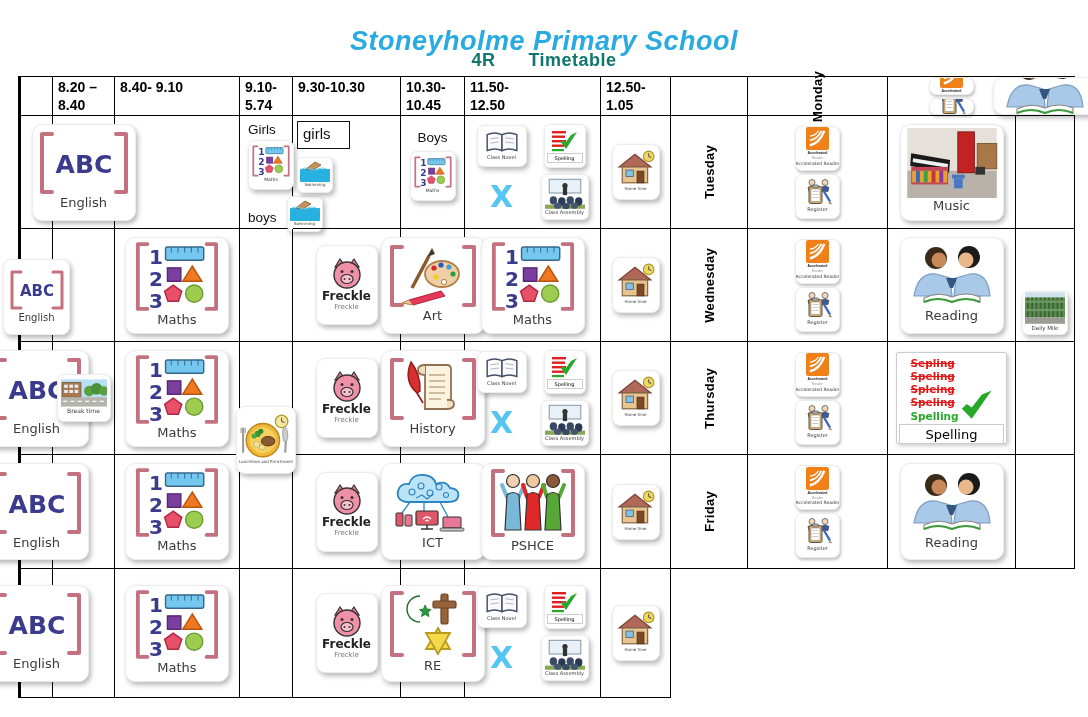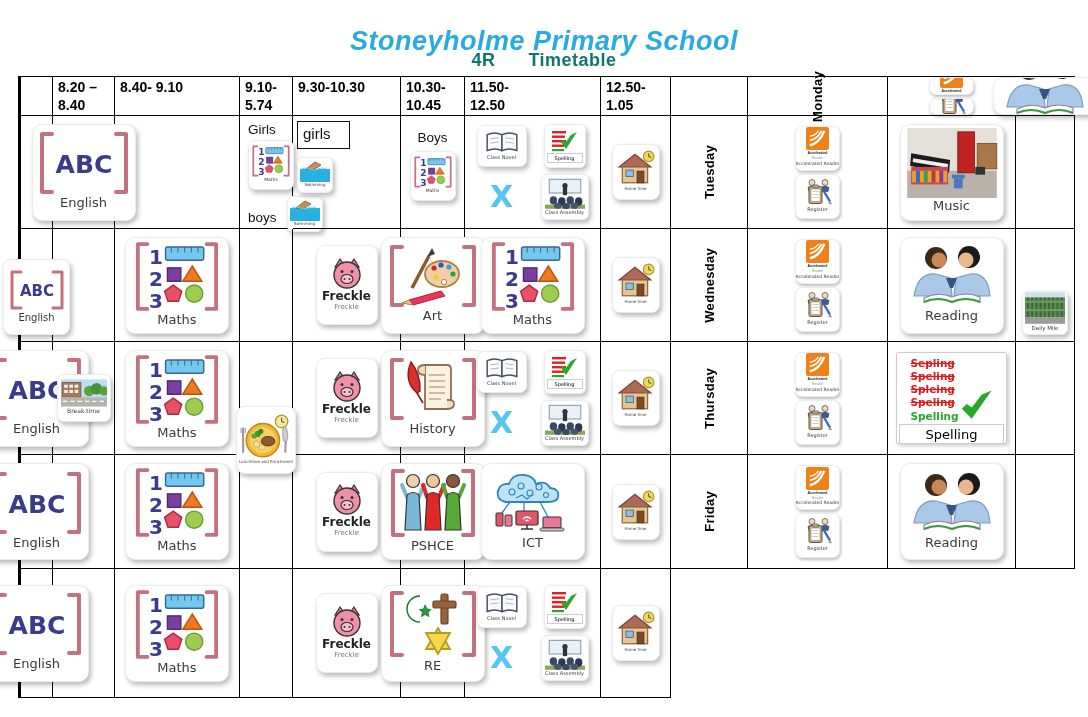--- a/index.html
+++ b/index.html
@@ -778,41 +778,20 @@
             <ellipse cx="19" cy="22" rx="6" ry="4.5" fill="#f8c0d0" stroke="#333" stroke-width="1.2"></ellipse>
             <circle cx="16.5" cy="22" r="1" fill="#333"></circle>
             <circle cx="21.5" cy="22" r="1" fill="#333"></circle>
           </svg>
           <span class="frw">Freckle</span>
           <div class="lbl t7">Freckle</div>
         </div>
       </div>
       <div class="cell cc">
         <div class="card lg">
-          <svg width="86" height="70" viewBox="0 0 86 70">
-            <path d="M13,3 H3 V67 H13" class="bk" style="stroke-width:4px"></path>
-            <path d="M73,3 H83 V67 H73" class="bk" style="stroke-width:4px"></path>
-            <line x1="17" y1="29" x2="12" y2="17" stroke="#7ab8d8" stroke-width="4" stroke-linecap="round"></line>
-            <line x1="29" y1="29" x2="34" y2="17" stroke="#7ab8d8" stroke-width="4" stroke-linecap="round"></line>
-            <line x1="37" y1="29" x2="33" y2="17" stroke="#e02828" stroke-width="4" stroke-linecap="round"></line>
-            <line x1="49" y1="29" x2="54" y2="17" stroke="#e02828" stroke-width="4" stroke-linecap="round"></line>
-            <line x1="57" y1="29" x2="53" y2="17" stroke="#58a838" stroke-width="4" stroke-linecap="round"></line>
-            <line x1="69" y1="29" x2="74" y2="17" stroke="#58a838" stroke-width="4" stroke-linecap="round"></line>
-            <circle cx="23" cy="13" r="6.5" fill="#f0d0b0" stroke="#333" stroke-width="1.2"></circle>
-            <path d="M15,62 L17,27 Q23,22 29,27 L31,62 Z" fill="#7ab8d8" stroke="#333" stroke-width="1.2"></path>
-            <circle cx="43" cy="13" r="6.5" fill="#f0c8a0" stroke="#333" stroke-width="1.2"></circle>
-            <path d="M35,62 L37,27 Q43,22 49,27 L51,62 Z" fill="#e02828" stroke="#333" stroke-width="1.2"></path>
-            <circle cx="63" cy="13" r="6.5" fill="#8a5a38" stroke="#333" stroke-width="1.2"></circle>
-            <path d="M55,62 L57,27 Q63,22 69,27 L71,62 Z" fill="#58a838" stroke="#333" stroke-width="1.2"></path>
-          </svg>
-          <div class="lbl ">PSHCE</div>
-        </div>
-      </div>
-      <div class="cell cc">
-        <div class="card lg">
           <svg width="86" height="64" viewBox="0 0 86 64">
             <path d="M16,31 Q6,29 8,20 Q10,12 19,13 Q22,3 34,4 Q44,5 46,13 Q56,9 60,17 Q70,18 68,26 Q67,31 58,31 Z" fill="#bce4f8" stroke="#2e84c0" stroke-width="1.8"></path>
             <g fill="none" stroke="#2e84c0" stroke-width="1.1">
               <circle cx="22" cy="21" r="3"></circle>
               <circle cx="31" cy="15" r="3"></circle>
               <circle cx="40" cy="22" r="3"></circle>
               <circle cx="49" cy="16" r="3"></circle>
               <circle cx="56" cy="24" r="2.5"></circle>
               <path d="M26,27 l6,-3 l5,4 l6,-5"></path>
             </g>
@@ -825,20 +804,41 @@
             <path d="M33,48 q4,-4 8,0 M35.5,50 q1.5,-1.5 3,0" stroke="#fff" stroke-width="1.2" fill="none"></path>
             <line x1="37" y1="54" x2="37" y2="58" stroke="#333" stroke-width="1.5"></line>
             <line x1="31" y1="58" x2="43" y2="58" stroke="#333" stroke-width="1.5"></line>
             <rect x="53" y="46" width="18" height="11" rx="1" fill="#e87898" stroke="#333"></rect>
             <rect x="50" y="57" width="24" height="3" rx="1.5" fill="#c8c8c8" stroke="#333" stroke-width=".8"></rect>
           </svg>
           <div class="lbl ">ICT</div>
         </div>
       </div>
       <div class="cell cc">
+        <div class="card lg">
+          <svg width="86" height="70" viewBox="0 0 86 70">
+            <path d="M13,3 H3 V67 H13" class="bk" style="stroke-width:4px"></path>
+            <path d="M73,3 H83 V67 H73" class="bk" style="stroke-width:4px"></path>
+            <line x1="17" y1="29" x2="12" y2="17" stroke="#7ab8d8" stroke-width="4" stroke-linecap="round"></line>
+            <line x1="29" y1="29" x2="34" y2="17" stroke="#7ab8d8" stroke-width="4" stroke-linecap="round"></line>
+            <line x1="37" y1="29" x2="33" y2="17" stroke="#e02828" stroke-width="4" stroke-linecap="round"></line>
+            <line x1="49" y1="29" x2="54" y2="17" stroke="#e02828" stroke-width="4" stroke-linecap="round"></line>
+            <line x1="57" y1="29" x2="53" y2="17" stroke="#58a838" stroke-width="4" stroke-linecap="round"></line>
+            <line x1="69" y1="29" x2="74" y2="17" stroke="#58a838" stroke-width="4" stroke-linecap="round"></line>
+            <circle cx="23" cy="13" r="6.5" fill="#f0d0b0" stroke="#333" stroke-width="1.2"></circle>
+            <path d="M15,62 L17,27 Q23,22 29,27 L31,62 Z" fill="#7ab8d8" stroke="#333" stroke-width="1.2"></path>
+            <circle cx="43" cy="13" r="6.5" fill="#f0c8a0" stroke="#333" stroke-width="1.2"></circle>
+            <path d="M35,62 L37,27 Q43,22 49,27 L51,62 Z" fill="#e02828" stroke="#333" stroke-width="1.2"></path>
+            <circle cx="63" cy="13" r="6.5" fill="#8a5a38" stroke="#333" stroke-width="1.2"></circle>
+            <path d="M55,62 L57,27 Q63,22 69,27 L71,62 Z" fill="#58a838" stroke="#333" stroke-width="1.2"></path>
+          </svg>
+          <div class="lbl ">PSHCE</div>
+        </div>
+      </div>
+      <div class="cell cc">
         <div class="card hm">
           <svg width="38" height="36" viewBox="0 0 36 34">
             <circle cx="30" cy="6" r="5" fill="#f0d860" stroke="#a89020"></circle>
             <line x1="30" y1="6" x2="30" y2="3" stroke="#555"></line>
             <line x1="30" y1="6" x2="32.5" y2="7" stroke="#555"></line>
             <polygon points="2,16 17,4 32,16" fill="#b06858" stroke="#7a4438" stroke-width="1.2"></polygon>
             <rect x="5" y="16" width="24" height="15" fill="#e8c48e" stroke="#8a6a4a" stroke-width="1.2"></rect>
             <rect x="19" y="20" width="6.5" height="11" fill="#7a4a28" stroke="#5a3418" stroke-width=".8"></rect>
             <rect x="8.5" y="19" width="7" height="6" fill="#88c0e0" stroke="#446688" stroke-width=".8"></rect>
           </svg>

